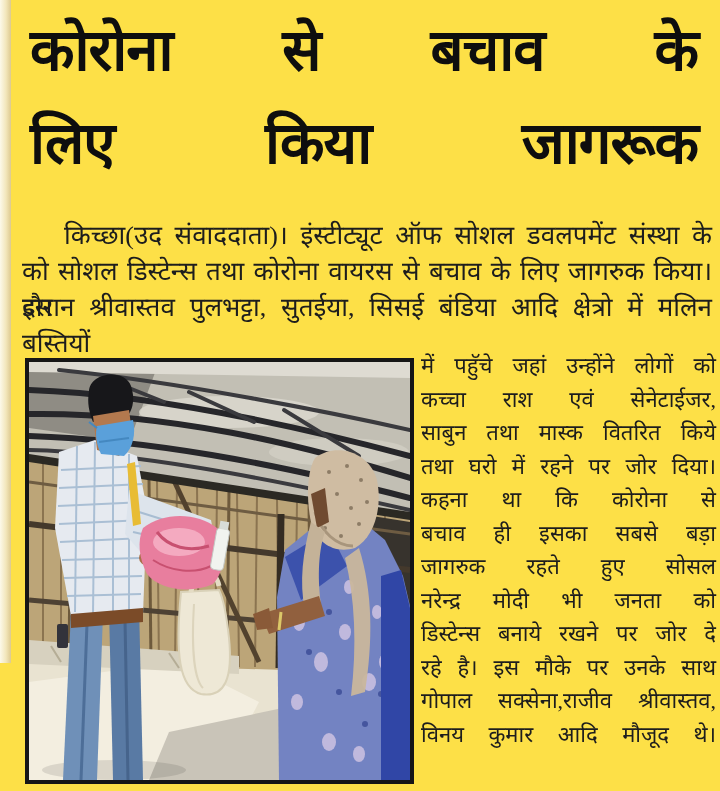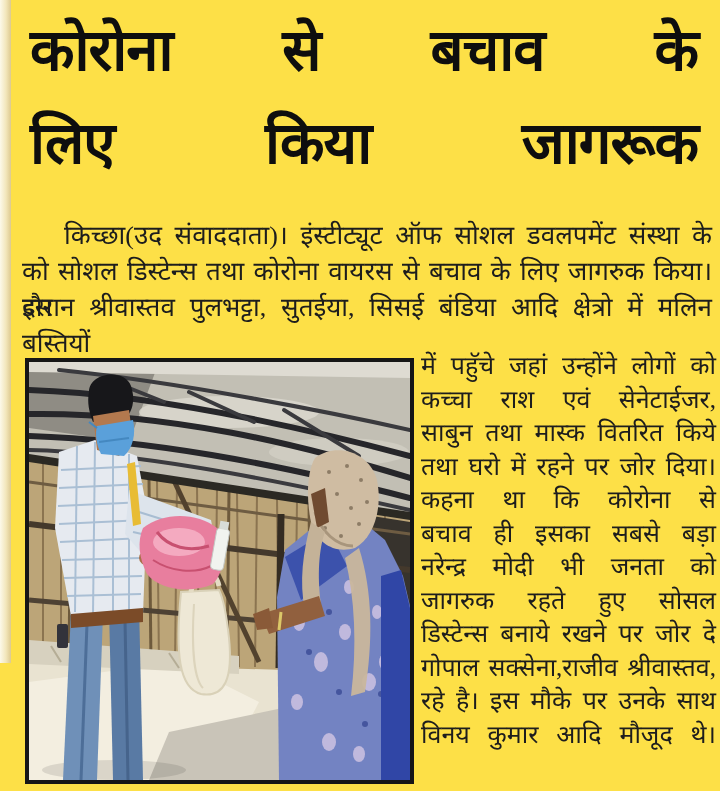--- a/index.html
+++ b/index.html
@@ -23,21 +23,21 @@
   }
   .jline{text-align:justify;text-align-last:justify;}
   .intro .jline{height:36px;line-height:36px;}
   .intro .jline.first{text-indent:42px;}
   .photo-frame{
     position:absolute;left:25px;top:358px;width:381px;height:418px;
     border:4px solid #161616;background:#d9d5ca;box-sizing:content-box;
   }
   .photo-frame svg{display:block;}
   .column{
-    position:absolute;left:421px;top:349px;width:295px;font-size:25px;
+    position:absolute;left:421px;top:349px;width:295px;font-size:22px;
   }
   .column .jline{height:33.5px;line-height:33.5px;}
 </style>
 </head>
 <body>
 
 <div class="page">
   <div class="strip"></div>
 
   <div class="headline">
@@ -230,20 +230,20 @@
     </svg>
   </div>
 
   <div class="column">
     <div class="jline">में पहुॅचे जहां उन्होंने लोगों को</div>
     <div class="jline">कच्चा राश एवं सेनेटाईजर,</div>
     <div class="jline">साबुन तथा मास्क वितरित किये</div>
     <div class="jline">तथा घरो में रहने पर जोर दिया।</div>
     <div class="jline">कहना था कि कोरोना से</div>
     <div class="jline">बचाव ही इसका सबसे बड़ा</div>
+    <div class="jline">जागरुक रहते हुए सोसल</div>
     <div class="jline">नरेन्द्र मोदी भी जनता को</div>
-    <div class="jline">जागरुक रहते हुए सोसल</div>
     <div class="jline">डिस्टेन्स बनाये रखने पर जोर दे</div>
+    <div class="jline">रहे है। इस मौके पर उनके साथ</div>
     <div class="jline">गोपाल सक्सेना,राजीव श्रीवास्तव,</div>
-    <div class="jline">रहे है। इस मौके पर उनके साथ</div>
     <div class="jline">विनय कुमार आदि मौजूद थे।</div>
   </div>
 </div>
 
 </body></html>

